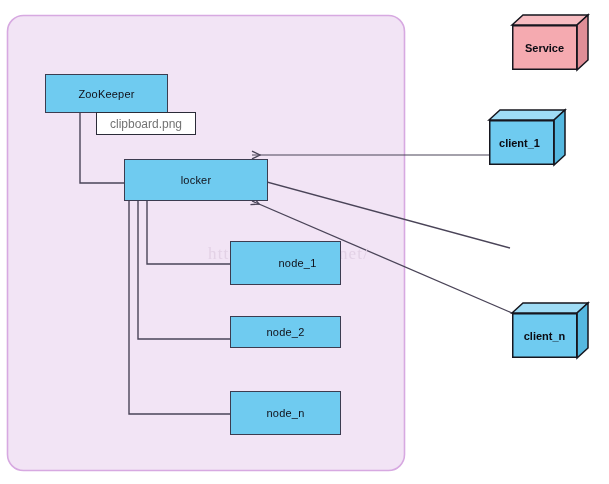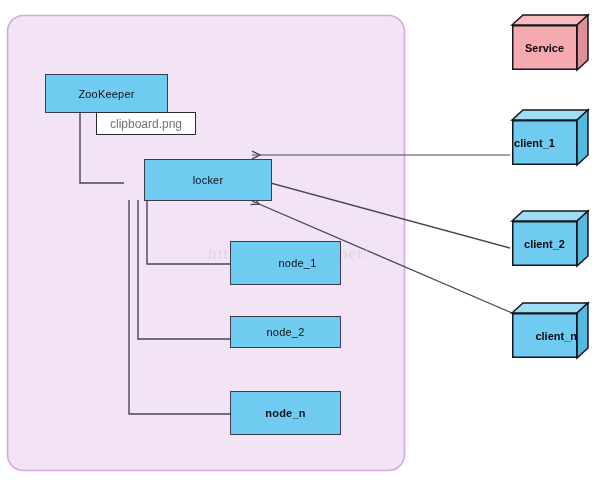--- a/index.html
+++ b/index.html
@@ -112,76 +112,66 @@
 
     <path d="M 512,313 L 252,201" fill="none" stroke="#4a4458" stroke-width="1.3" marker-end="url(#arrowOpen)"></path>
   </svg>
 
   <div class="watermark" style="left:208px; top:244px;">http://blog.csdn.net/</div>
 
   <div class="flat-box" style="left:45px; top:74px; width:123px; height:39px;">
     <span>ZooKeeper</span>
   </div>
 
-  <div class="flat-box" style="left:124px; top:159px; width:128px; height:42px;margin-left:20px;">
+  <div class="flat-box" style="left:124px; top:159px; width:144px; height:42px;">
     <span>locker</span>
   </div>
 
   <div class="flat-box" style="left:230px; top:241px; width:111px; height:44px;padding-left:24px;">
     <span>node_1</span>
   </div>
 
   <div class="flat-box" style="left:230px; top:316px; width:111px; height:32px;">
     <span>node_2</span>
   </div>
 
-  <div class="flat-box" style="left:230px; top:391px; width:111px; height:44px;font-weight:bold;">
+  <div class="flat-box" style="left:230px; top:391px; width:111px; height:44px;">
     <span>node_n</span>
   </div>
 
   <div class="cube" style="left:512px; top:15px; width:76px; height:55px;border-radius:19px;">
     <svg width="76" height="55">
       <polygon points="0,10 11,0 76,0 65,10" fill="#f7bcc1" stroke="#16161e" stroke-width="1.5"></polygon>
       <polygon points="65,10 76,0 76,45 65,55" fill="#e08e97" stroke="#16161e" stroke-width="1.5"></polygon>
       <rect x="0.75" y="10.75" width="64" height="43.5" fill="#f5aab0" stroke="#16161e" stroke-width="1.5"></rect>
     </svg>
     <div class="face-front" style="border:none; background:transparent;">
       <span>Service</span>
     </div>
   </div>
 
-  <div class="cube" style="left:512px; top:110px; width:56px; height:55px;">
+  <div class="cube" style="left:489px; top:110px; width:56px; height:55px;padding-left:16px;">
     <svg width="76" height="55">
       <polygon points="0,10 11,0 76,0 65,10" fill="#9fdcf5" stroke="#16161e" stroke-width="1.5"></polygon>
       <polygon points="65,10 76,0 76,45 65,55" fill="#55b8e0" stroke="#16161e" stroke-width="1.5"></polygon>
       <rect x="0.75" y="10.75" width="64" height="43.5" fill="#6fcbf0" stroke="#16161e" stroke-width="1.5"></rect>
     </svg>
     <div class="face-front" style="border:none; background:transparent;">
       <span>client_1</span>
     </div>
   </div>
 
-  <div class="cube" style="left:512px; top:211px; width:76px; height:55px;">
-    <svg width="76" height="55">
-      <polygon points="0,10 11,0 76,0 65,10" fill="#9fdcf5" stroke="#16161e" stroke-width="1.5"></polygon>
-      <polygon points="65,10 76,0 76,45 65,55" fill="#55b8e0" stroke="#16161e" stroke-width="1.5"></polygon>
-      <rect x="0.75" y="10.75" width="64" height="43.5" fill="#6fcbf0" stroke="#16161e" stroke-width="1.5"></rect>
-    </svg>
-    <div class="face-front" style="border:none; background:transparent;">
-      <span>client_2</span>
-    </div>
-  </div>
 
   <div class="cube" style="left:512px; top:303px; width:76px; height:55px;">
     <svg width="76" height="55">
       <polygon points="0,10 11,0 76,0 65,10" fill="#9fdcf5" stroke="#16161e" stroke-width="1.5"></polygon>
       <polygon points="65,10 76,0 76,45 65,55" fill="#55b8e0" stroke="#16161e" stroke-width="1.5"></polygon>
       <rect x="0.75" y="10.75" width="64" height="43.5" fill="#6fcbf0" stroke="#16161e" stroke-width="1.5"></rect>
     </svg>
-    <div class="face-front" style="border:none; background:transparent;justify-content:flex-end;">
+    <div class="face-front" style="border:none; background:transparent;">
       <span>client_n</span>
     </div>
   </div>
 
   <div class="tooltip-chip" style="left:96px; top:112px; width:100px; height:23px;">
     <span>clipboard.png</span>
   </div>
 
 </div>
 

